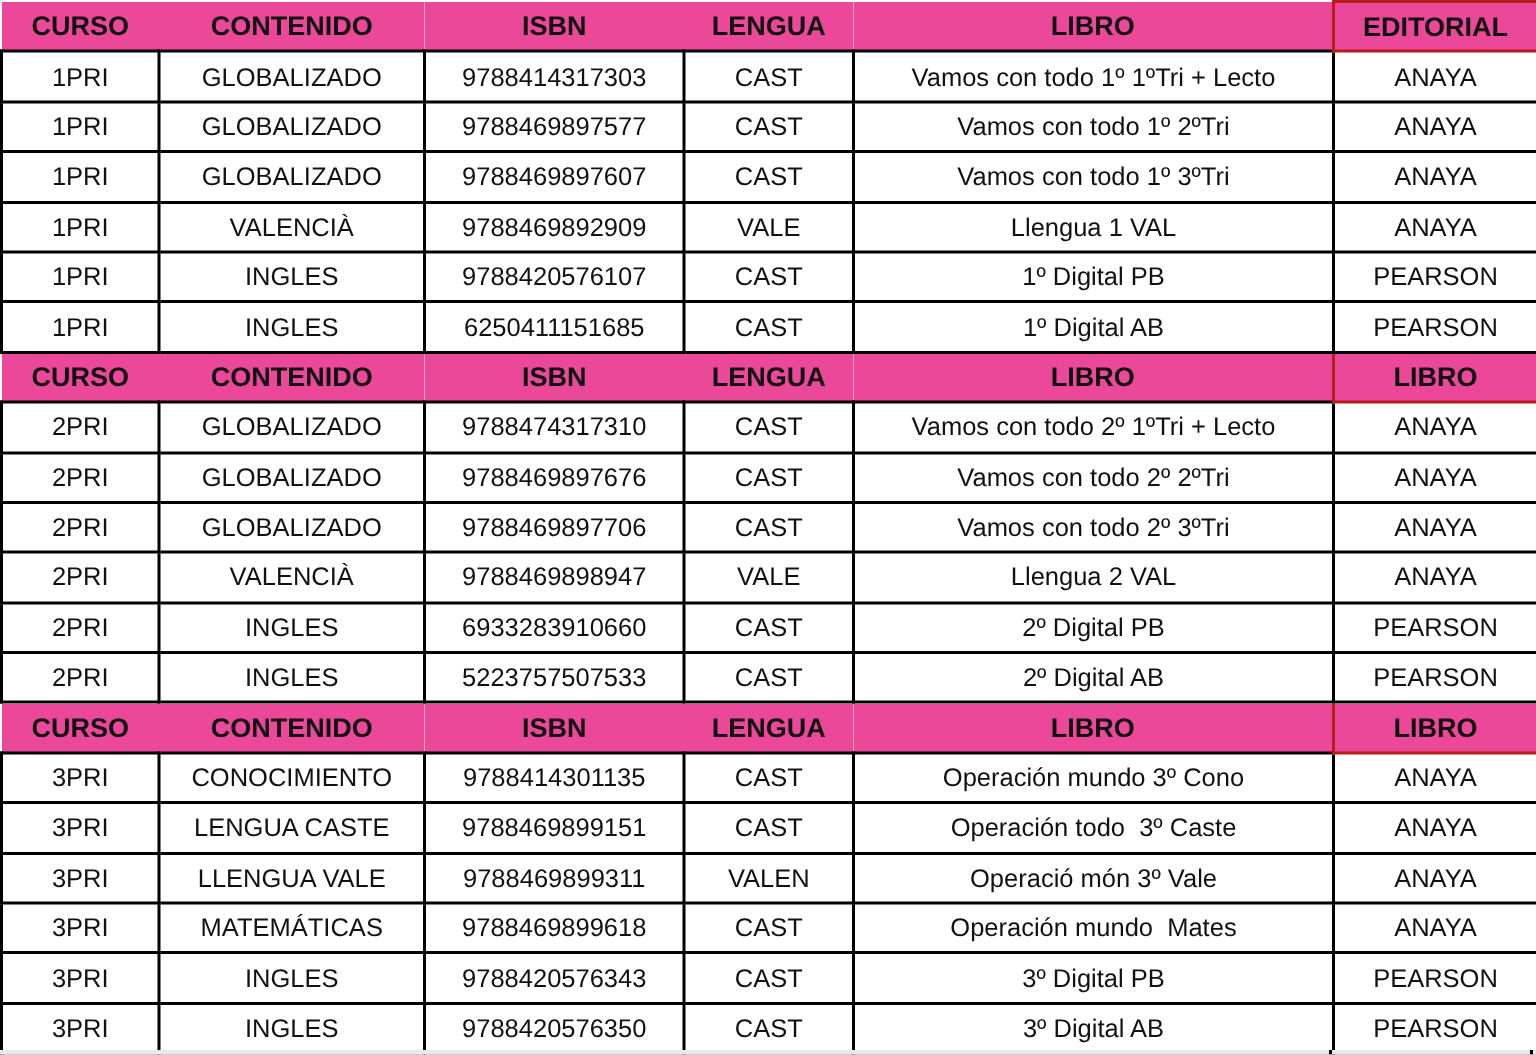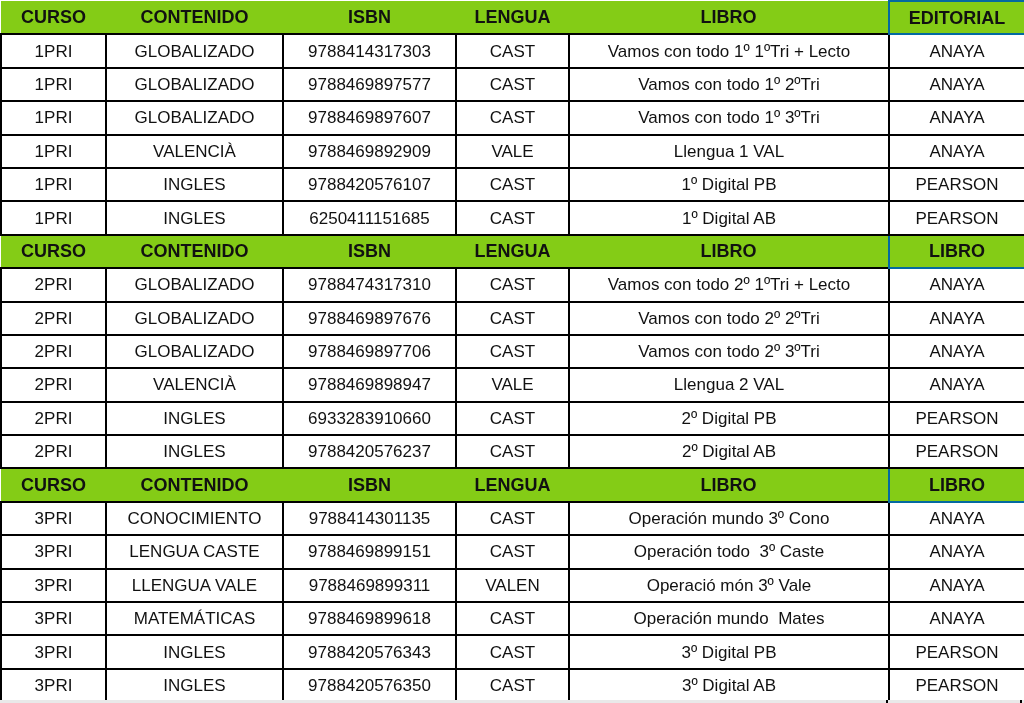--- a/index.html
+++ b/index.html
@@ -15,26 +15,26 @@
     border-collapse:collapse;table-layout:fixed;width:1024px;
   }
   table.booklist tr{height:33.4px;}
   table.booklist td{
     border:2px solid #000000;
     text-align:center;vertical-align:middle;
     font-size:17px;line-height:1;
     padding:0 2px;overflow:hidden;white-space:pre;
   }
   table.booklist th{
-    border:none;background:#84cc16;
+    border:none;background:#ec4899;
     text-align:center;vertical-align:middle;
     font-size:18px;font-weight:700;line-height:1;
     padding:0 2px;overflow:hidden;white-space:pre;
   }
-  table.booklist th.boxed{border:2px solid #0369a1;}
+  table.booklist th.boxed{border:2px solid #b91c1c;}
   
   .bottom-sliver{
     position:absolute;left:0;bottom:0;width:1024px;height:3px;background:#e9e9e9;
   }
   .bottom-sliver .tick-left{
     position:absolute;left:886px;top:0;width:2px;height:3px;background:#000000;
   }
   .bottom-sliver .tick-right{
     position:absolute;left:1020px;top:0;width:2px;height:3px;background:#000000;
   }
@@ -153,21 +153,21 @@
           <td>2PRI</td>
           <td>INGLES</td>
           <td>6933283910660</td>
           <td>CAST</td>
           <td>2º Digital PB</td>
           <td>PEARSON</td>
         </tr>
         <tr>
           <td>2PRI</td>
           <td>INGLES</td>
-          <td>9788420576237</td>
+          <td>5223757507533</td>
           <td>CAST</td>
           <td>2º Digital AB</td>
           <td>PEARSON</td>
         </tr>
         <tr>
           <th>CURSO</th>
           <th>CONTENIDO</th>
           <th>ISBN</th>
           <th>LENGUA</th>
           <th>LIBRO</th>

